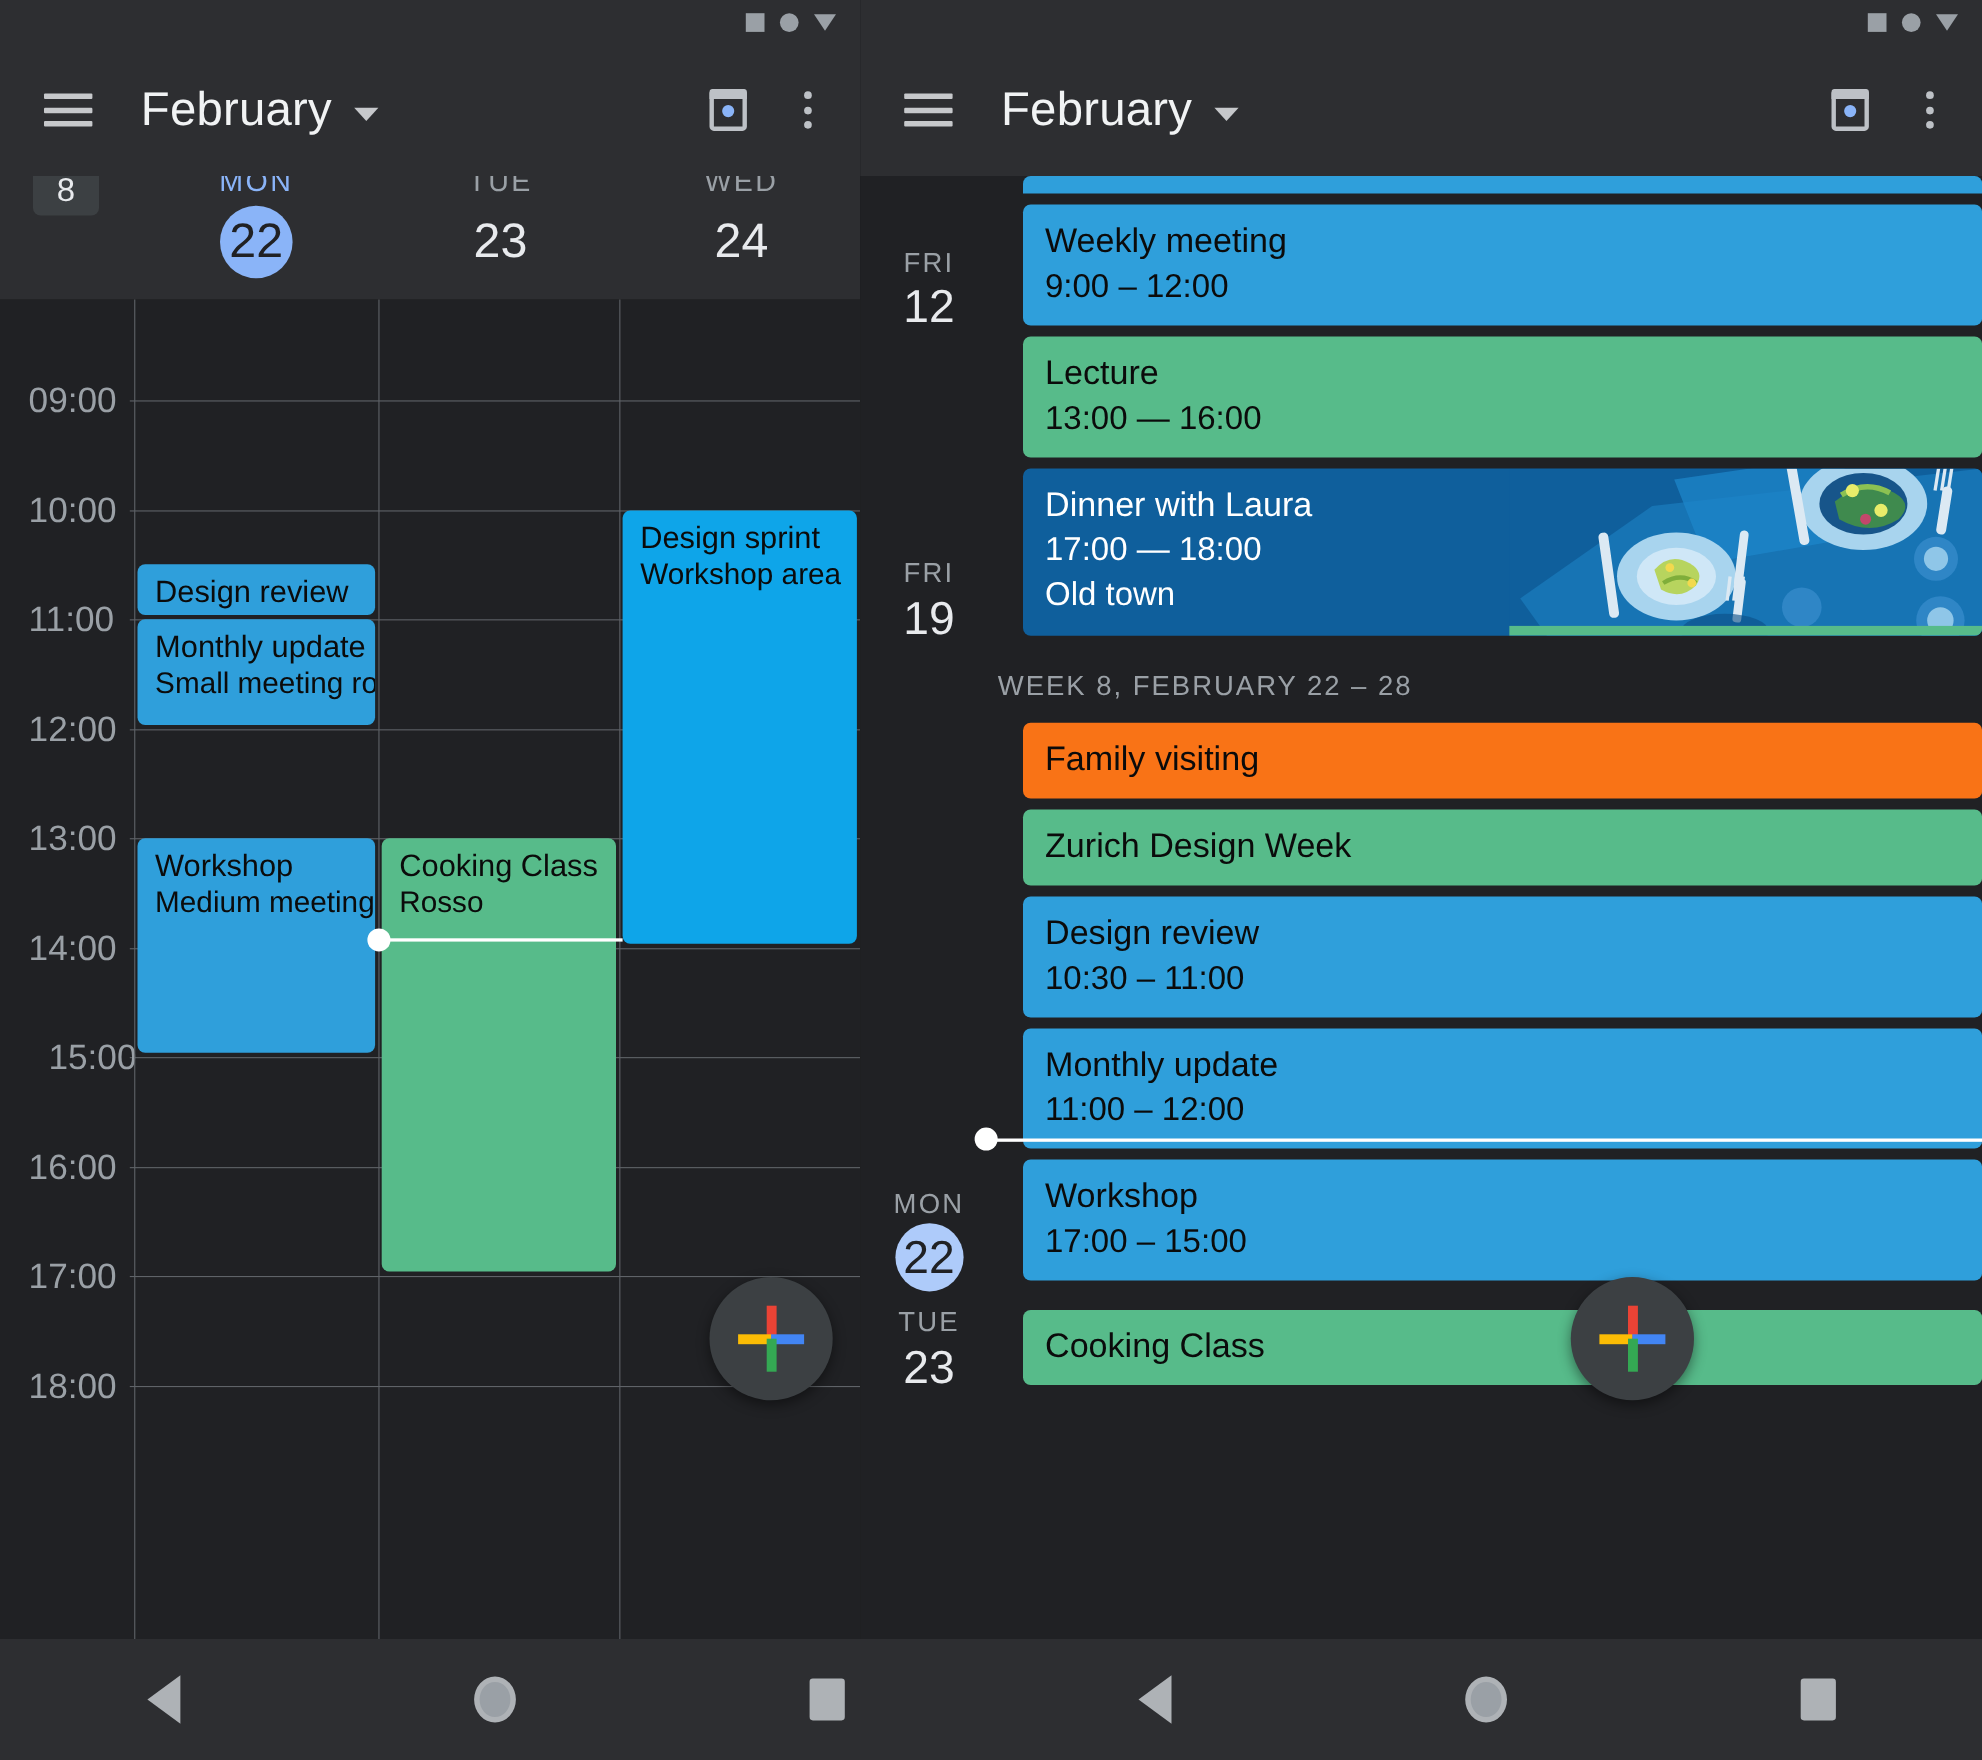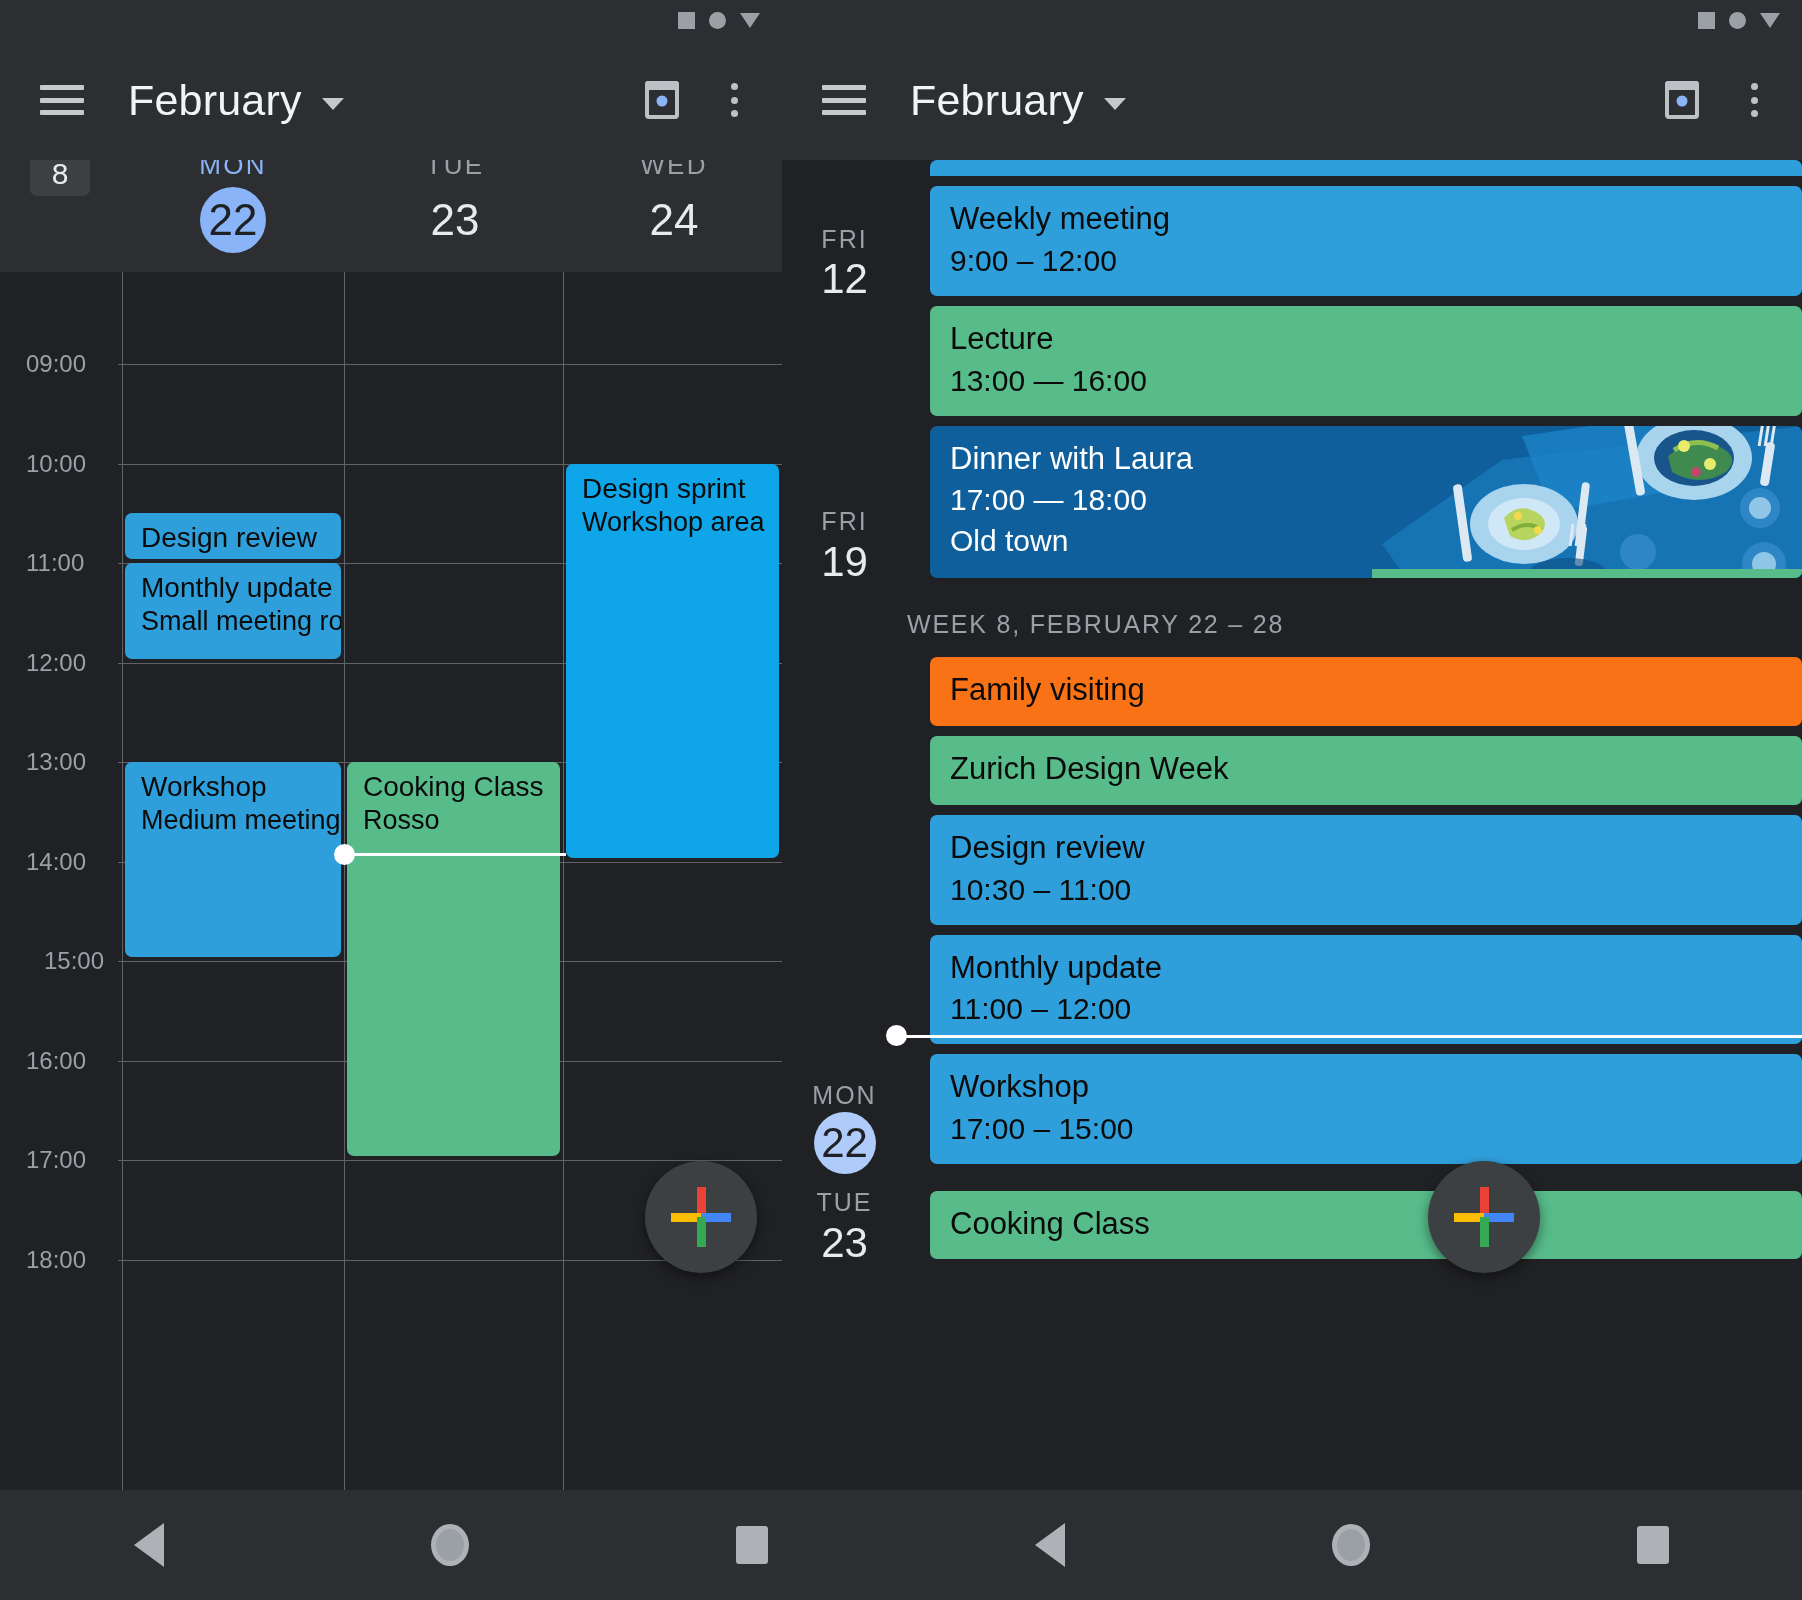--- a/index.html
+++ b/index.html
@@ -175,21 +175,21 @@
   }
   .hourline {
     position: absolute;
     left: 118px; right: 0;
     height: 1px;
     background: #5f6368;
   }
   .hourlabel {
     position: absolute;
     left: 26px;
-    font-size: 24px;
+    font-size: 32px;
     color: #9aa0a6;
     transform: translateY(-50%);
   }
   .vline {
     position: absolute;
     top: 0; bottom: 0;
     width: 1px;
     background: #5f6368;
   }
   .ev {

